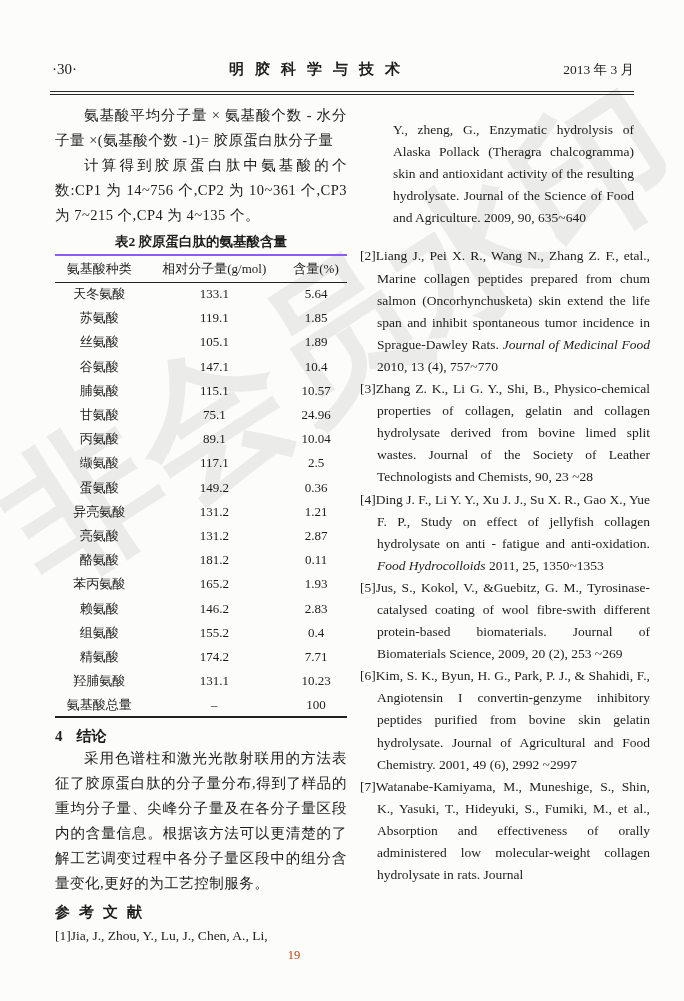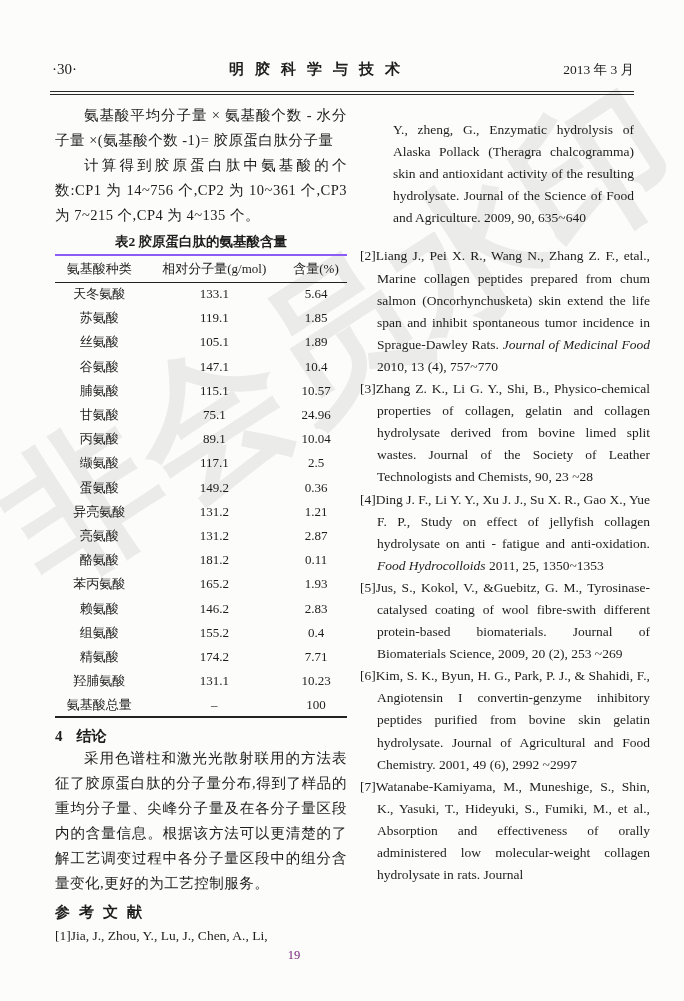--- a/index.html
+++ b/index.html
@@ -83,21 +83,21 @@
   .col-right .ref-cont {
     font-size:13.5px; line-height:22.1px;
     text-align:justify;
     padding-left:17px; text-indent:0;
     margin:16px;
   }
   .ref em { font-style:italic; }
 
   .page-num {
     position:absolute; top:948px; left:0; width:588px;
-    text-align:center; font-size:12.5px; color:#701a75; z-index:1;
+    text-align:center; font-size:12.5px; color:#c2410c; z-index:1;
   }
 </style>
 </head>
 <body>
 
 <div class="watermark">非会员水印</div>
 
 <div class="header-row">
   <span class="page-marker">·30·</span>
   <span class="journal-title">明胶科学与技术</span>

